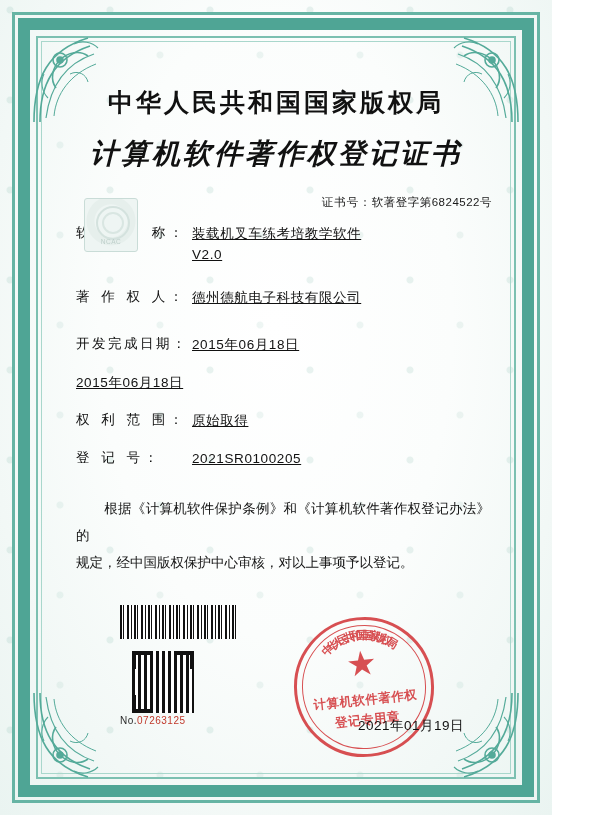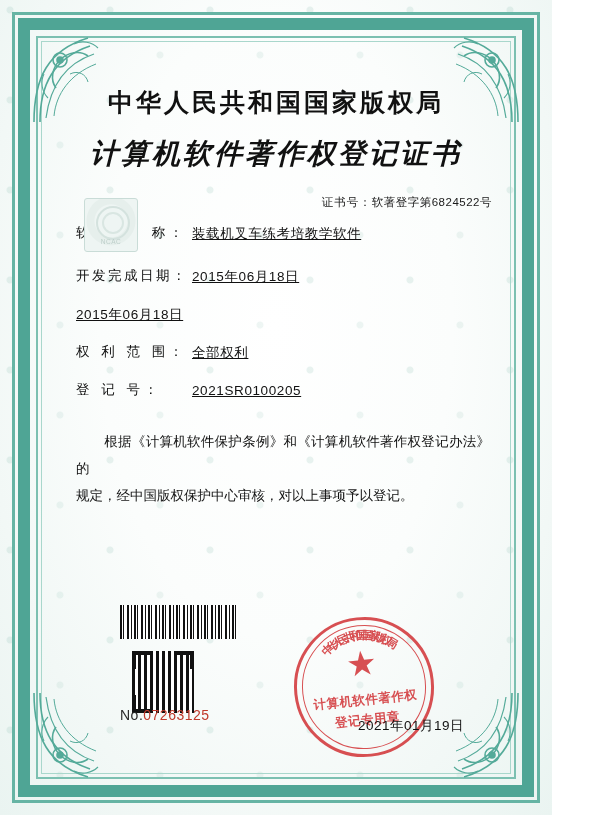--- a/index.html
+++ b/index.html
@@ -276,22 +276,22 @@
       linear-gradient(#111,#111) 58px 0 / 4px 18px no-repeat,
       linear-gradient(#111,#111) 0 58px / 18px 4px no-repeat,
       linear-gradient(#111,#111) 0 44px / 4px 18px no-repeat,
       repeating-linear-gradient(90deg, #111 0 3px, transparent 3px 6px),
       repeating-linear-gradient(0deg, #fff 0 3px, transparent 3px 6px);
     background-color: #fff;
   }
   .serial {
     position: absolute;
     left: 44px;
-    top: 108px;
-    font-size: 14px;
+    top: 116px;
+    font-size: 10px;
     color: #2a2a2a;
     letter-spacing: 0.5px;
   }
   .serial .sn-red { color: #c0392b; }
 
   
   .seal {
     position: absolute;
     right: 56px;
     top: 18px;
@@ -467,37 +467,42 @@
       <div class="ring2"></div>
       <div class="etxt">NCAC</div>
     </div>
 
     <div class="fields">
 
       <div class="field-row" style="margin-bottom:22px;">
         <div class="field-label">软 件 名 称：</div>
         <div class="field-value">
           <span>装载机叉车练考培教学软件</span>
+          <span class="line2">V2.0</span>
         </div>
       </div>
 
+      <div class="field-row" style="margin-bottom:26px;">
+        <div class="field-label">著 作 权 人：</div>
+        <div class="field-value">德州德航电子科技有限公司</div>
+      </div>
 
       <div class="field-row">
         <div class="field-label nosp">开发完成日期：</div>
         <div class="field-value">2015年06月18日</div>
       </div>
 
       <div class="field-row">
         <div class="field-value">2015年06月18日</div>
       </div>
 
 
       <div class="field-row">
         <div class="field-label">权 利 范 围：</div>
-        <div class="field-value">全部权利</div>
+        <div class="field-value">原始取得</div>
       </div>
 
       <div class="field-row">
         <div class="field-label">登 记 号：</div>
         <div class="field-value">2021SR0100205</div>
       </div>
 
     </div>
 
     <div class="paragraph">

